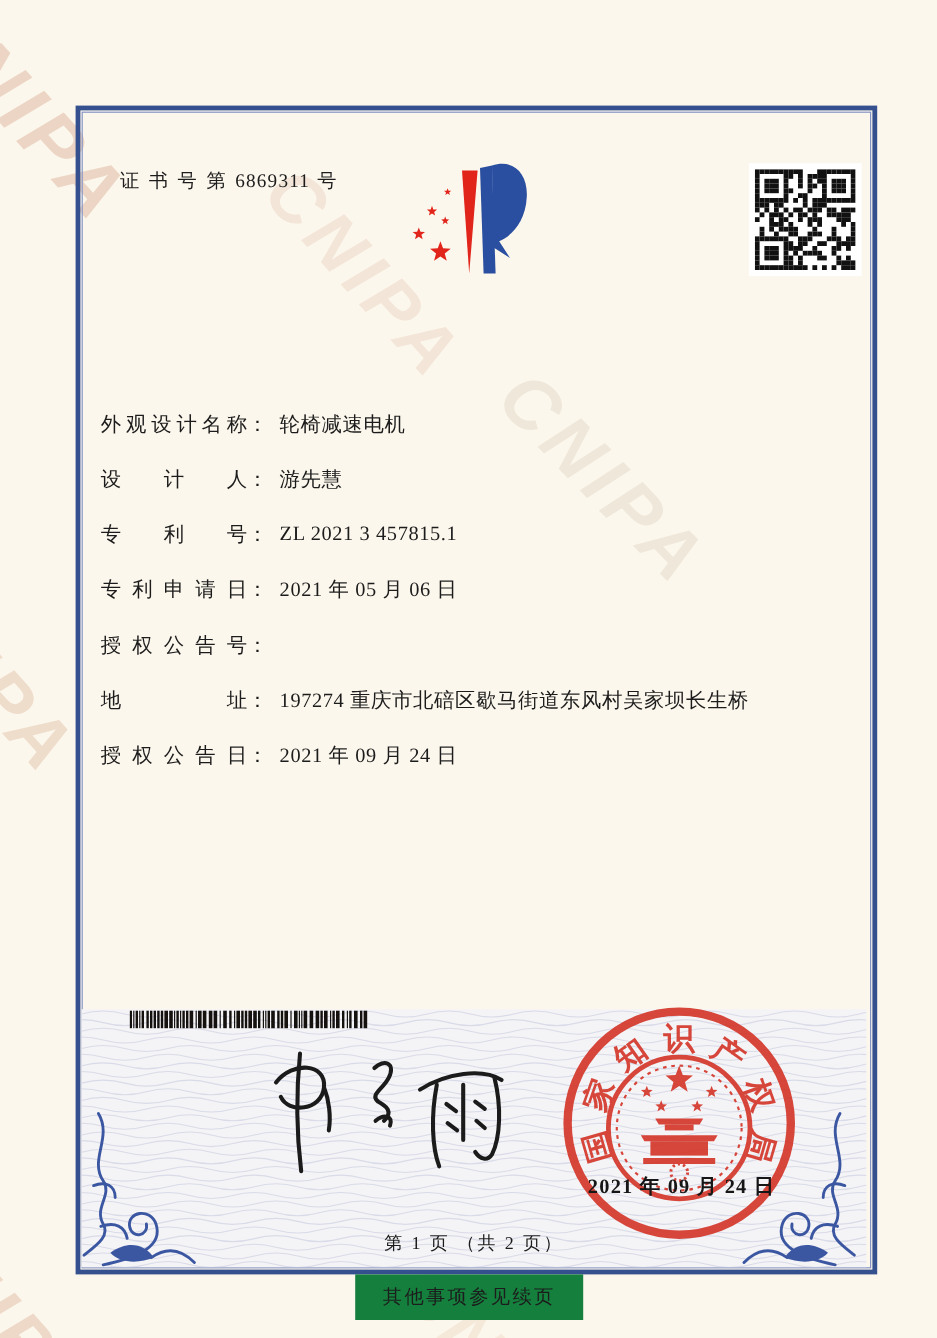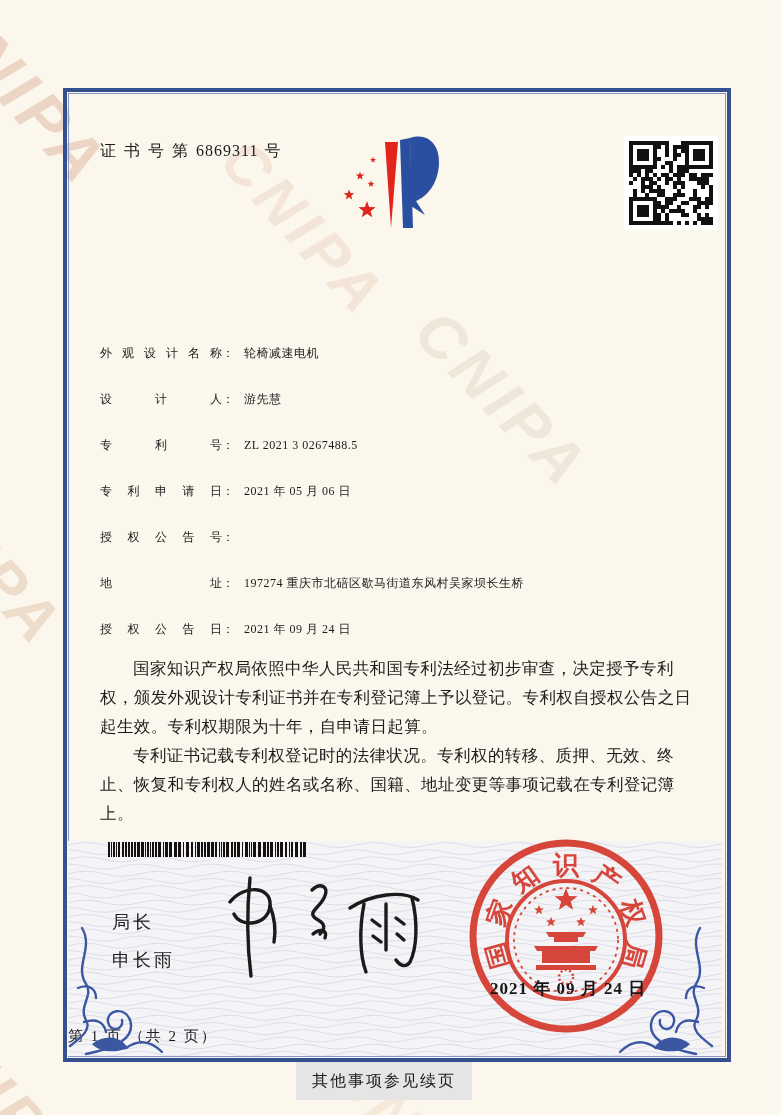--- a/index.html
+++ b/index.html
@@ -10,42 +10,42 @@
       letter-spacing:6px;white-space:nowrap;pointer-events:none;transform-origin:0 0}
   .frame{position:absolute;left:63px;top:88px;width:668px;height:974px;
          border:4px solid #35508e;box-sizing:border-box}
   .frame-inner{position:absolute;left:1px;top:1px;right:1px;bottom:1px;border:1px solid #8694c5}
   .cert-no{position:absolute;left:100px;top:141px;font-size:16px;letter-spacing:2px}
   .cert-no .num{margin:0 6px;letter-spacing:1px}
   .logo{position:absolute;left:330px;top:128px}
   .qr{position:absolute;left:624px;top:136px;background:#ffffff;padding:5px;line-height:0}
   .title{position:absolute;left:0;right:0;top:244px;text-align:center;
          font-size:38px;font-weight:700;letter-spacing:8px;padding-left:8px}
-  .fields{position:absolute;left:100px;top:330px;width:606px;font-size:12px}
+  .fields{position:absolute;left:84px;top:330px;width:606px;font-size:17px}
   .frow{height:46px;display:flex;align-items:center}
   .flabel{display:inline-block;width:122px;text-align:justify;text-align-last:justify}
   .fcolon{margin-right:10px}
   .fvalue{letter-spacing:.5px;white-space:nowrap}
   .pair1{display:inline-flex;width:308px}
   .body-text{position:absolute;left:100px;top:654px;width:592px;
              font-size:16.5px;line-height:29px;letter-spacing:.4px}
   .body-text p{margin:0;text-indent:2em}
   .band{position:absolute;left:68px;top:841px;width:654px;height:215px;
         background:#f4f3f6;overflow:hidden}
   .barcode{position:absolute;left:108px;top:842px;line-height:0}
   .signer{position:absolute;left:112px;top:903px;
           font-family:"Liberation Sans","DejaVu Sans",sans-serif;
           font-size:18px;line-height:38px;letter-spacing:3px;color:#222}
   .signature{position:absolute;left:216px;top:864px}
   .seal{position:absolute;left:462px;top:834px}
   .seal-date{position:absolute;left:468px;top:977px;width:200px;text-align:center;
              font-size:17px;letter-spacing:1px;color:#161616;font-weight:600}
-  .page-no{position:absolute;left:68px;top:1027px;width:654px;
+  .page-no{position:absolute;left:68px;top:1027px;width:654px;text-align:center;
            font-size:15px;letter-spacing:2px}
-  .cont-strip{position:absolute;left:296px;top:1062px;width:176px;height:38px;background:#e5e5e5;
+  .cont-strip{position:absolute;left:296px;top:1062px;width:190px;height:38px;background:#15803d;
               display:flex;align-items:center;justify-content:center;
               font-size:16px;letter-spacing:2px}
   .orn{position:absolute;width:100px;height:132px}
   .orn-left{left:64px;top:926px}
   .orn-right{left:618px;top:926px;transform:scaleX(-1)}
 </style>
 </head>
 <body>
 
 <div class="page">
@@ -338,21 +338,21 @@
         <span class="fvalue">轮椅减速电机</span>
     </div>
     <div class="frow">
       <span class="flabel">设计人</span>
         <span class="fcolon">：</span>
         <span class="fvalue">游先慧</span>
     </div>
     <div class="frow">
       <span class="flabel">专利号</span>
         <span class="fcolon">：</span>
-        <span class="fvalue">ZL 2021 3 0267488.5</span>
+        <span class="fvalue">ZL 2021 3 457815.1</span>
     </div>
     <div class="frow">
       <span class="flabel">专利申请日</span>
         <span class="fcolon">：</span>
         <span class="fvalue">2021 年 05 月 06 日</span>
     </div>
     <div class="frow">
       <span class="flabel">授权公告号</span>
         <span class="fcolon">：</span>
     </div>
@@ -363,24 +363,20 @@
     </div>
     <div class="frow">
       <span class="pair1">
         <span class="flabel">授权公告日</span>
           <span class="fcolon">：</span>
           <span class="fvalue">2021 年 09 月 24 日</span>
       </span>
     </div>
   </div>
 
-  <div class="body-text">
-    <p>国家知识产权局依照中华人民共和国专利法经过初步审查，决定授予专利权，颁发外观设计专利证书并在专利登记簿上予以登记。专利权自授权公告之日起生效。专利权期限为十年，自申请日起算。</p>
-    <p>专利证书记载专利权登记时的法律状况。专利权的转移、质押、无效、终止、恢复和专利权人的姓名或名称、国籍、地址变更等事项记载在专利登记簿上。</p>
-  </div>
 
   <div class="band">
     <svg id="waves" width="654" height="215">
         <path d="M0,4.0 q18,-5 36,0 t36,0 t36,0 t36,0 t36,0 t36,0 t36,0 t36,0 t36,0 t36,0 t36,0 t36,0 t36,0 t36,0 t36,0 t36,0 t36,0 t36,0 t36,0 t36,0 t36,0" stroke="#d9dbe8" stroke-width="0.9" fill="none"></path>
         <path d="M-18,11.2 q18,-5 36,0 t36,0 t36,0 t36,0 t36,0 t36,0 t36,0 t36,0 t36,0 t36,0 t36,0 t36,0 t36,0 t36,0 t36,0 t36,0 t36,0 t36,0 t36,0 t36,0 t36,0" stroke="#d9dbe8" stroke-width="0.9" fill="none"></path>
         <path d="M0,18.4 q18,-5 36,0 t36,0 t36,0 t36,0 t36,0 t36,0 t36,0 t36,0 t36,0 t36,0 t36,0 t36,0 t36,0 t36,0 t36,0 t36,0 t36,0 t36,0 t36,0 t36,0 t36,0" stroke="#d9dbe8" stroke-width="0.9" fill="none"></path>
         <path d="M-18,25.6 q18,-5 36,0 t36,0 t36,0 t36,0 t36,0 t36,0 t36,0 t36,0 t36,0 t36,0 t36,0 t36,0 t36,0 t36,0 t36,0 t36,0 t36,0 t36,0 t36,0 t36,0 t36,0" stroke="#d9dbe8" stroke-width="0.9" fill="none"></path>
         <path d="M0,32.8 q18,-5 36,0 t36,0 t36,0 t36,0 t36,0 t36,0 t36,0 t36,0 t36,0 t36,0 t36,0 t36,0 t36,0 t36,0 t36,0 t36,0 t36,0 t36,0 t36,0 t36,0 t36,0" stroke="#d9dbe8" stroke-width="0.9" fill="none"></path>
         <path d="M-18,40.0 q18,-5 36,0 t36,0 t36,0 t36,0 t36,0 t36,0 t36,0 t36,0 t36,0 t36,0 t36,0 t36,0 t36,0 t36,0 t36,0 t36,0 t36,0 t36,0 t36,0 t36,0 t36,0" stroke="#d9dbe8" stroke-width="0.9" fill="none"></path>
         <path d="M0,47.2 q18,-5 36,0 t36,0 t36,0 t36,0 t36,0 t36,0 t36,0 t36,0 t36,0 t36,0 t36,0 t36,0 t36,0 t36,0 t36,0 t36,0 t36,0 t36,0 t36,0 t36,0 t36,0" stroke="#d9dbe8" stroke-width="0.9" fill="none"></path>
@@ -466,24 +462,20 @@
         <rect x="172" y="0" width="3" height="15" fill="#15110e"></rect>
         <rect x="177" y="0" width="2" height="15" fill="#15110e"></rect>
         <rect x="181" y="0" width="1" height="15" fill="#15110e"></rect>
         <rect x="183" y="0" width="2" height="15" fill="#15110e"></rect>
         <rect x="187" y="0" width="3" height="15" fill="#15110e"></rect>
         <rect x="192" y="0" width="2" height="15" fill="#15110e"></rect>
         <rect x="195" y="0" width="3" height="15" fill="#15110e"></rect>
       </svg>
   </div>
 
-  <div class="signer">
-    <div>局长</div>
-    <div>申长雨</div>
-  </div>
 
   <svg class="signature" width="215" height="122" viewBox="0 0 215 122" fill="none" stroke="#1b1b1b" stroke-width="3.4" stroke-linecap="round">
     <path d="M34,14 C31,44 31,80 35,112"></path>
     <path d="M14,38 C28,20 56,22 54,42 C52,62 24,64 18,50"></path>
     <path d="M54,42 C58,52 60,66 58,78"></path>
     <path d="M96,26 C104,18 114,22 108,34 C103,44 92,48 99,54 C106,58 112,62 104,70"></path>
     <path d="M97,70 C104,64 112,66 109,74"></path>
     <path d="M134,44 C156,30 186,26 202,36"></path>
     <path d="M148,40 C143,66 144,92 150,108"></path>
     <path d="M196,34 C202,58 201,84 194,98 C190,104 184,102 180,96"></path>

